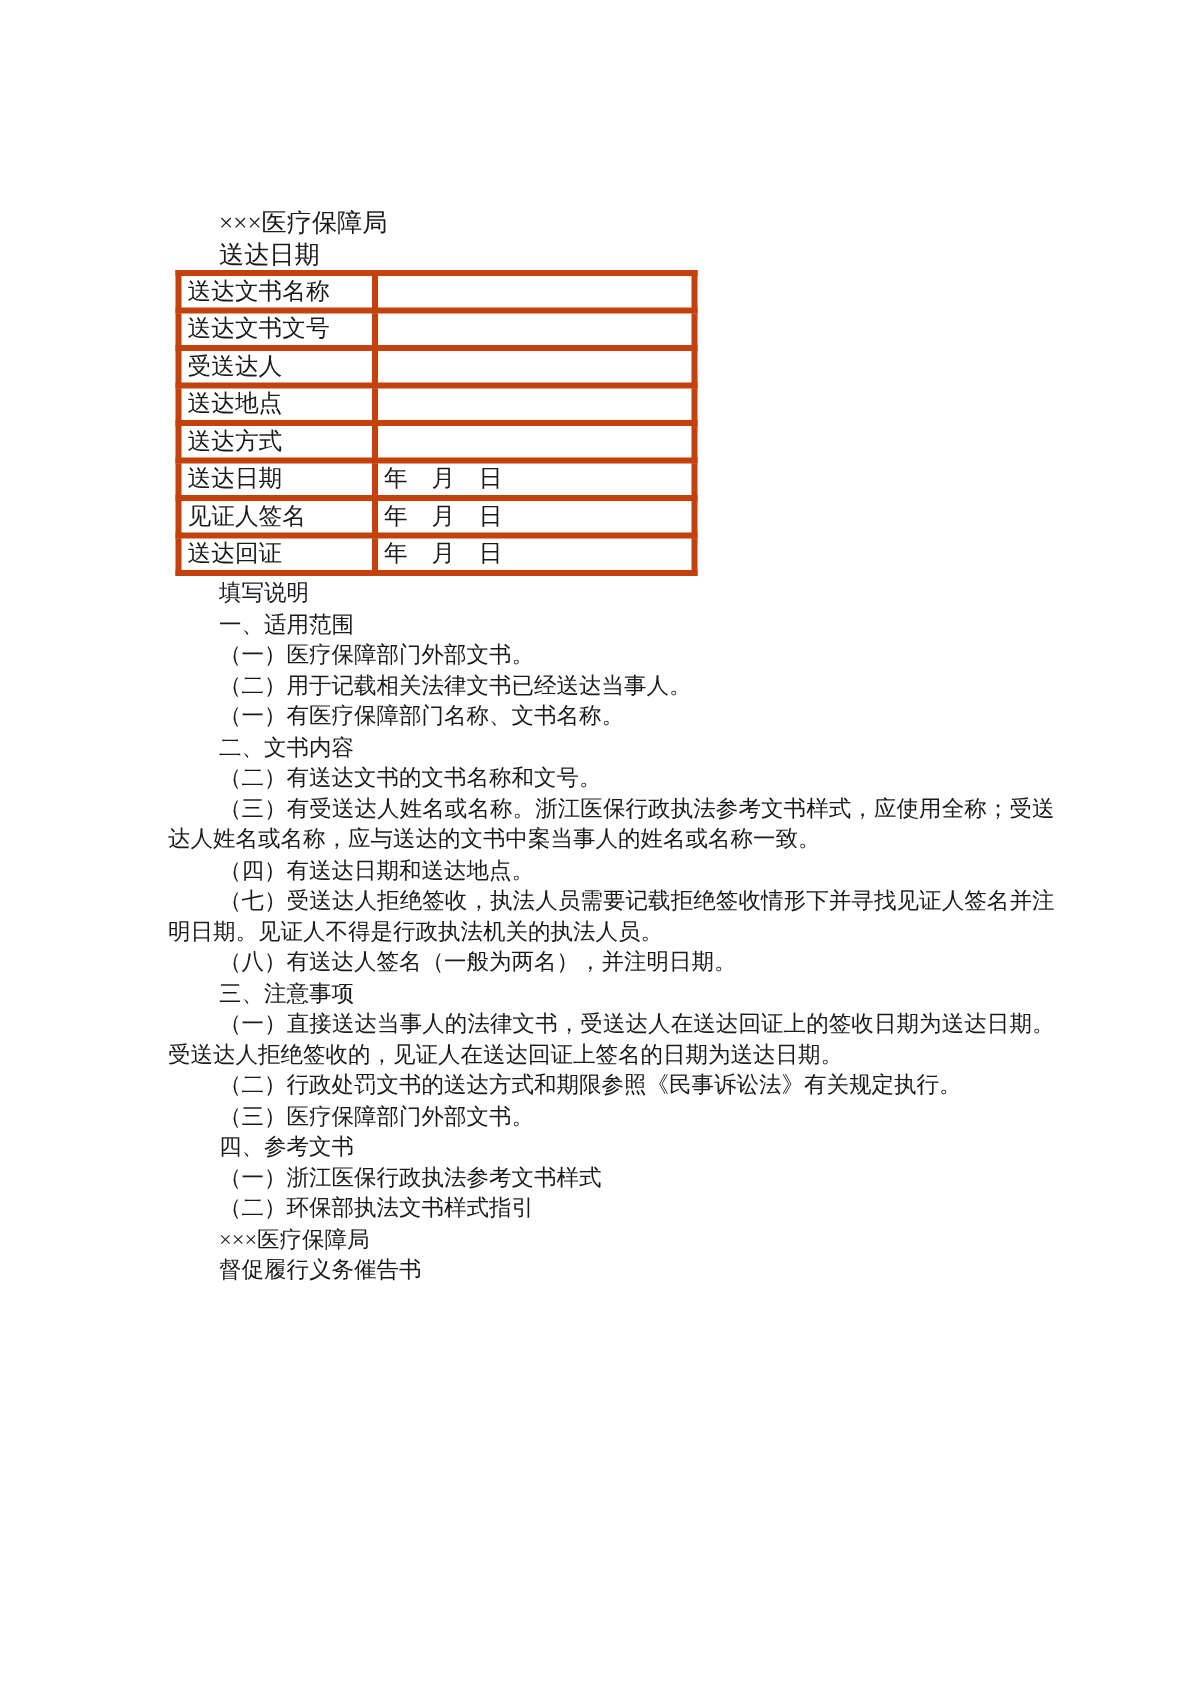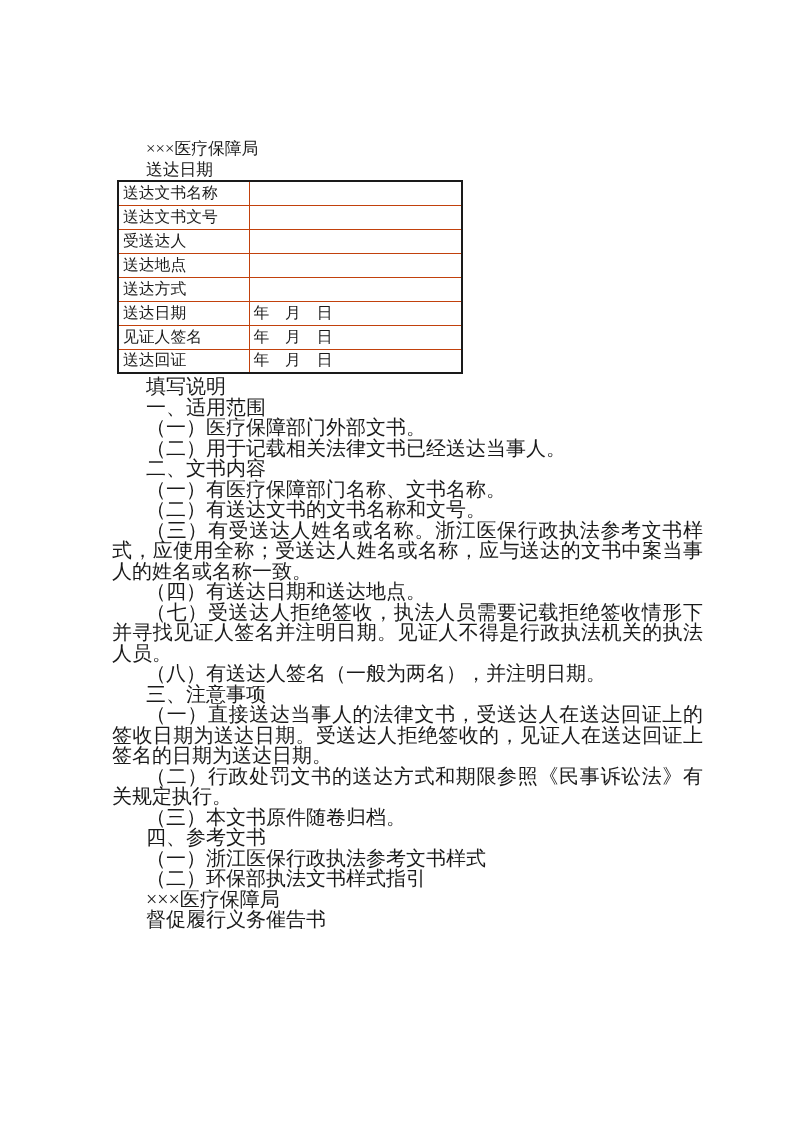--- a/index.html
+++ b/index.html
@@ -29,21 +29,21 @@
     white-space: nowrap;
   }
   table.form {
     border-collapse: collapse;
     table-layout: fixed;
     width: 344px;
     margin-left: 5px;
     border: 2px solid #1a1a1a;
   }
   table.form td {
-    border: 1px solid #c2410c;
+    border: 4px solid #c2410c;
     font-size: 15.8px;
     padding: 0 0 0 4px;
     vertical-align: middle;
     white-space: nowrap;
     overflow: hidden;
   }
   tr.single { height: 24px; }
   tr.double { height: 47px; }
   td.label-cell { width: 126px; }
   .cell-line { line-height: 22px; }
@@ -51,21 +51,21 @@
     display: flex;
     justify-content: space-between;
     padding-right: 5px;
     line-height: 22px;
   }
   .instructions {
     margin-top: 2px;
   }
   .instructions p {
     margin: 0;
-    font-size: 20px;
+    font-size: 15px;
     line-height: 20.5px;
     text-indent: 34px;
     text-align: justify;
   }
 </style>
 </head>
 <body>
 
 <div class="page">
   <div class="content">
@@ -114,31 +114,31 @@
           <td>年　月　日</td>
         </tr>
       </tbody>
     </table>
 
     <div class="instructions">
       <p>填写说明</p>
       <p>一、适用范围</p>
       <p>（一）医疗保障部门外部文书。</p>
       <p>（二）用于记载相关法律文书已经送达当事人。</p>
+      <p>（一）有医疗保障部门名称、文书名称。</p>
       <p>二、文书内容</p>
-      <p>（一）有医疗保障部门名称、文书名称。</p>
       <p>（二）有送达文书的文书名称和文号。</p>
       <p>（三）有受送达人姓名或名称。浙江医保行政执法参考文书样式，应使用全称；受送达人姓名或名称，应与送达的文书中案当事人的姓名或名称一致。</p>
       <p>（四）有送达日期和送达地点。</p>
       <p>（七）受送达人拒绝签收，执法人员需要记载拒绝签收情形下并寻找见证人签名并注明日期。见证人不得是行政执法机关的执法人员。</p>
       <p>（八）有送达人签名（一般为两名），并注明日期。</p>
       <p>三、注意事项</p>
       <p>（一）直接送达当事人的法律文书，受送达人在送达回证上的签收日期为送达日期。受送达人拒绝签收的，见证人在送达回证上签名的日期为送达日期。</p>
       <p>（二）行政处罚文书的送达方式和期限参照《民事诉讼法》有关规定执行。</p>
-      <p>（三）本文书原件随卷归档。</p>
+      <p>（三）医疗保障部门外部文书。</p>
       <p>四、参考文书</p>
       <p>（一）浙江医保行政执法参考文书样式</p>
       <p>（二）环保部执法文书样式指引</p>
       <p>×××医疗保障局</p>
       <p>督促履行义务催告书</p>
     </div>
 
   </div>
 </div>
 

